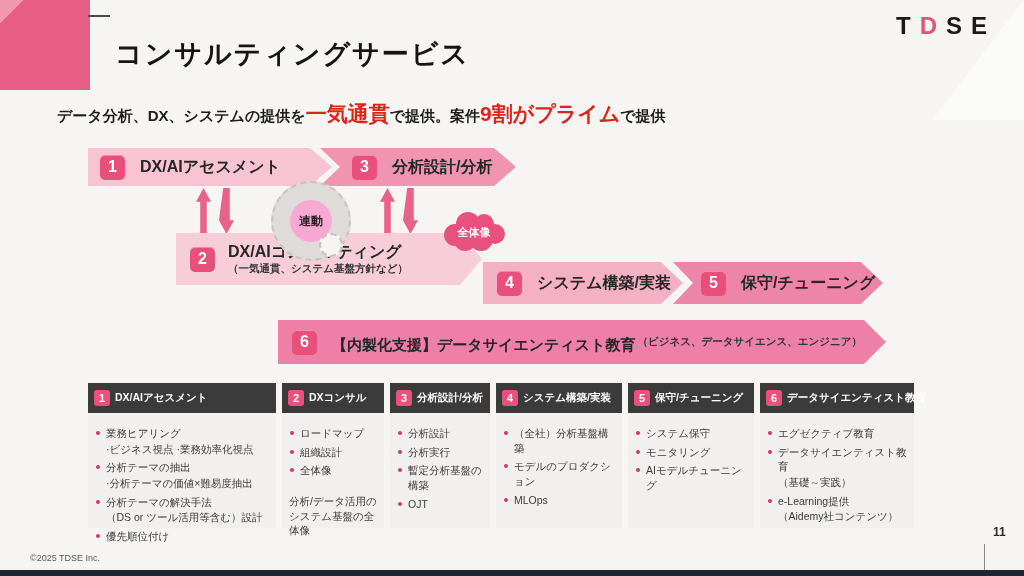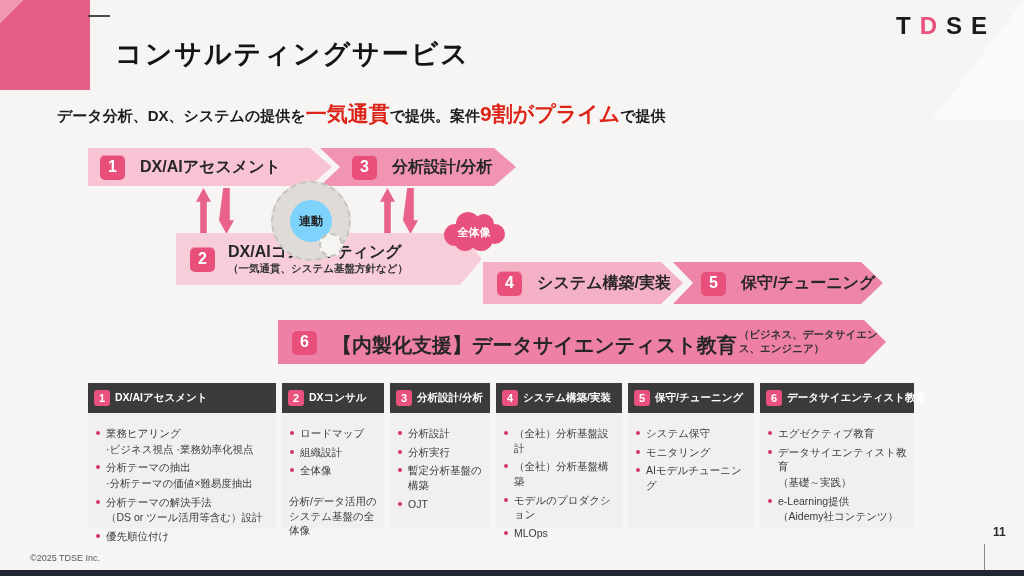--- a/index.html
+++ b/index.html
@@ -36,36 +36,36 @@
     box-shadow:inset 0 1px 0 rgba(255,255,255,.35);}
   .a1 .badge{margin-left:12px;}
   .a3 .badge{margin-left:32px;}
   .a2 .badge{margin-left:14px;}
   .a4 .badge{margin-left:14px;}
   .a5 .badge{margin-left:28px;}
   .a6 .badge{margin-left:14px;}
   .a-label{font-size:16px;font-weight:bold;color:#262626;margin-left:15px;white-space:nowrap;}
   .a-sub{font-size:10.5px;font-weight:bold;color:#333;}
   .a2 .txt{margin-left:13px;line-height:1.25;}
-  .a6 .a-label{font-size:20px;margin-top:7px;}
+  .a6 .a-label{font-size:15px;margin-top:7px;}
   .a6 .a-sub{margin-left:2px;}
   
   .vpair{position:absolute;display:flex;gap:8px;z-index:1;}
   .vp1{left:196px;top:188px;}
   .vp2{left:380px;top:188px;}
   .va{width:15px;height:46px;background:#e9628b;}
   .va.up{clip-path:polygon(50% 0,100% 30%,72% 30%,72% 100%,28% 100%,28% 30%,0 30%);}
   .va.down{clip-path:polygon(28% 0,72% 0,72% 70%,100% 70%,50% 100%,0 70%);}
   
   .linkage{position:absolute;left:271px;top:181px;width:80px;height:80px;border-radius:50%;
     background:#dedbd8;border:2px dashed #c7c4c0;box-sizing:border-box;z-index:3;
     display:flex;align-items:center;justify-content:center;}
   .linkage::after{content:"";position:absolute;right:6px;bottom:2px;width:20px;height:20px;
     border-radius:50%;background:#f6f5f3;border:2px dashed #c7c4c0;}
-  .linkage-core{width:42px;height:42px;border-radius:50%;background:#7dd3fc;
+  .linkage-core{width:42px;height:42px;border-radius:50%;background:#f9a8d4;
     display:flex;align-items:center;justify-content:center;
     font-size:12px;font-weight:bold;color:#222;font-family:Liberation Mono, monospace;}
   
   .cloud{position:absolute;left:441px;top:211px;z-index:3;}
   
   .svc-table{position:absolute;left:88px;top:383px;display:flex;gap:6px;}
   .col{display:flex;flex-direction:column;}
   .c1{width:188px;} .c2{width:102px;} .c3{width:100px;}
   .c4{width:126px;} .c5{width:126px;} .c6{width:154px;}
   .col-head{height:30px;background:#3b3b3b;display:flex;align-items:center;gap:5px;padding-left:6px;box-sizing:border-box;}
@@ -198,21 +198,20 @@
       <div class="t-item">OJT</div>
     </div>
   </div>
 
   <div class="col c4">
     <div class="col-head">
       <div class="col-badge">4</div>
       <div class="col-title">システム構築/実装</div>
     </div>
     <div class="col-body">
-      <div class="t-item">（全社）分析基盤設計</div>
       <div class="t-item">（全社）分析基盤構築</div>
       <div class="t-item">モデルのプロダクション</div>
       <div class="t-item">MLOps</div>
     </div>
   </div>
 
   <div class="col c5">
     <div class="col-head">
       <div class="col-badge">5</div>
       <div class="col-title">保守/チューニング</div>

